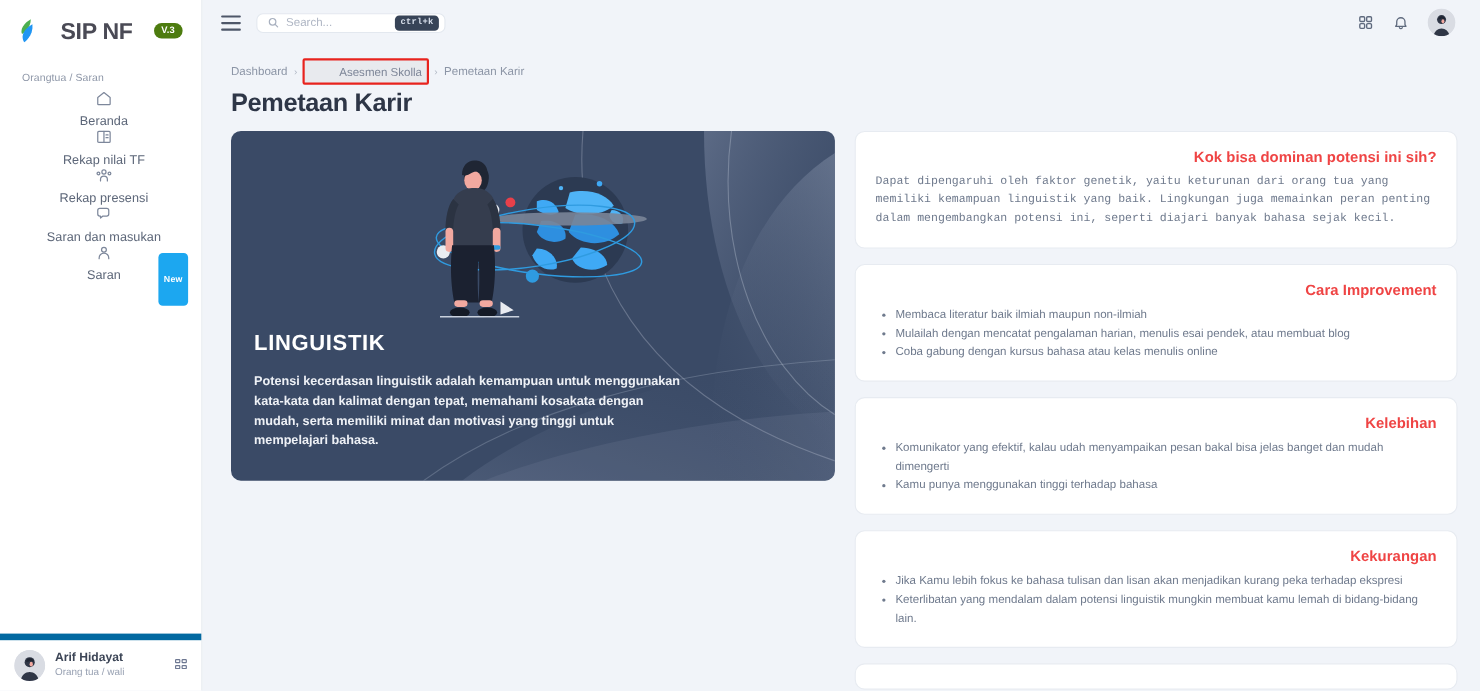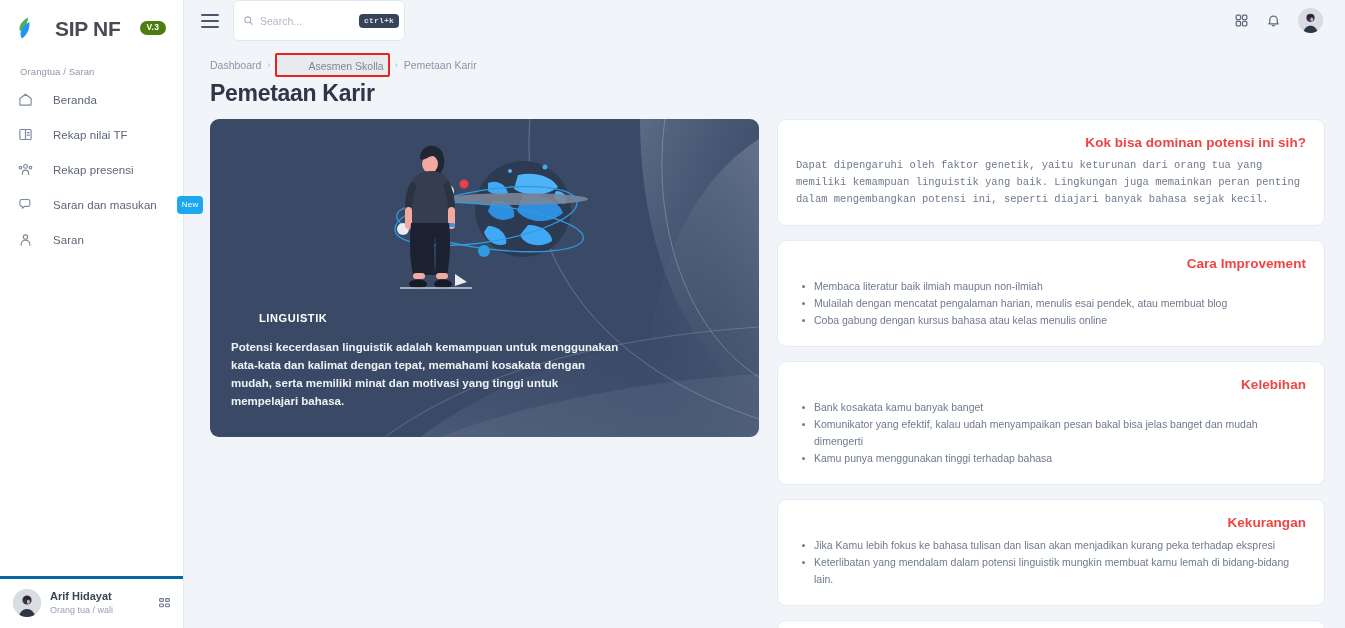--- a/index.html
+++ b/index.html
@@ -68,54 +68,55 @@
     letter-spacing: 0.1px;
   }
 
   .nav-list { display: flex; flex-direction: column; }
 
   .nav-item {
     display: flex;
     align-items: center;
     height: 35px;
     padding: 0 12px 0 18px;
-    gap: 20px;
+    gap: 8px;
     cursor: pointer;
     position: relative;
+    flex-direction: column;
   }
   .nav-icon {
     width: 15px; height: 15px;
     flex: 0 0 15px;
     display: flex; align-items: center; justify-content: center;
     color: #7D879B;
   }
   .nav-icon svg { display: block; }
   .nav-label {
     font-size: 11.5px;
     color: #5C6678;
     white-space: nowrap;
     letter-spacing: 0.05px;
   }
   .nav-badge {
     background: #1CA7F0;
     color: #FFFFFF;
     font-size: 8px;
-    font-weight: normal;
+    font-weight: bold;
     border-radius: 4px;
-    padding: 5px 5px;
+    padding: 20px 5px;
     margin-left: auto;
     line-height: 1;
     letter-spacing: 0.2px;
   }
 
   .sidebar-spacer { flex: 1 1 auto; }
 
   .sidebar-user {
     height: 52px;
-    border-top: 3px solid #0369a1;
+    border-top: 6px solid #0369a1;
     display: flex;
     align-items: center;
     padding: 0 12px 1px 13px;
     gap: 9px;
     cursor: pointer;
   }
   .user-avatar {
     width: 28px; height: 28px; flex: 0 0 28px;
     border-radius: 50%;
     background: #D9DCE3;
@@ -153,21 +154,21 @@
 
   .hamburger {
     width: 18px; height: 14px;
     display: flex; flex-direction: column; justify-content: space-between;
     cursor: pointer; flex: 0 0 18px;
   }
   .hamburger span { display:block; height: 2px; background: #4E5769; border-radius: 1px; }
 
   .search-box {
     width: 172px;
-    height: 41px;
+    height: 18px;
     background: #FFFFFF;
     border: 1px solid #E3E8EF;
     border-radius: 6px;
     display: flex;
     align-items: center;
     padding: 0 5px 0 9px;
     gap: 6px;
     cursor: text;
   }
   .search-icon { color: #A8B0BF; display:flex; flex:0 0 11px; }
@@ -260,26 +261,25 @@
 
   .hero-illu { position: absolute; left: 150px; top: 12px; width: 260px; height: 172px; }
 
   .hero-text {
     position: absolute;
     left: 21px;
     bottom: 27px;
     right: 140px;
   }
   .hero-heading {
-    font-size: 11px;
+    font-size: 20px;
     font-weight: bold;
     color: #FFFFFF;
     letter-spacing: 0.6px;
     margin-bottom: 14px;
-    margin-left: 28px;
   }
   .hero-body {
     font-size: 11.5px;
     color: #EEF1F6;
     line-height: 1.58;
     font-weight: bold;
     max-width: 420px;
   }
 
   
@@ -581,21 +581,20 @@
             <ul class="card-list">
               <li>Membaca literatur baik ilmiah maupun non-ilmiah</li>
               <li>Mulailah dengan mencatat pengalaman harian, menulis esai pendek, atau membuat blog</li>
               <li>Coba gabung dengan kursus bahasa atau kelas menulis online</li>
             </ul>
           </article>
 
           <article class="card">
             <h2 class="card-title">Kelebihan</h2>
             <ul class="card-list">
-              <li>Bank kosakata kamu banyak banget</li>
               <li>Komunikator yang efektif, kalau udah menyampaikan pesan bakal bisa jelas banget dan mudah dimengerti</li>
               <li>Kamu punya menggunakan tinggi terhadap bahasa</li>
             </ul>
           </article>
 
           <article class="card">
             <h2 class="card-title">Kekurangan</h2>
             <ul class="card-list">
               <li>Jika Kamu lebih fokus ke bahasa tulisan dan lisan akan menjadikan kurang peka terhadap ekspresi</li>
               <li>Keterlibatan yang mendalam dalam potensi linguistik mungkin membuat kamu lemah di bidang-bidang lain.</li>

